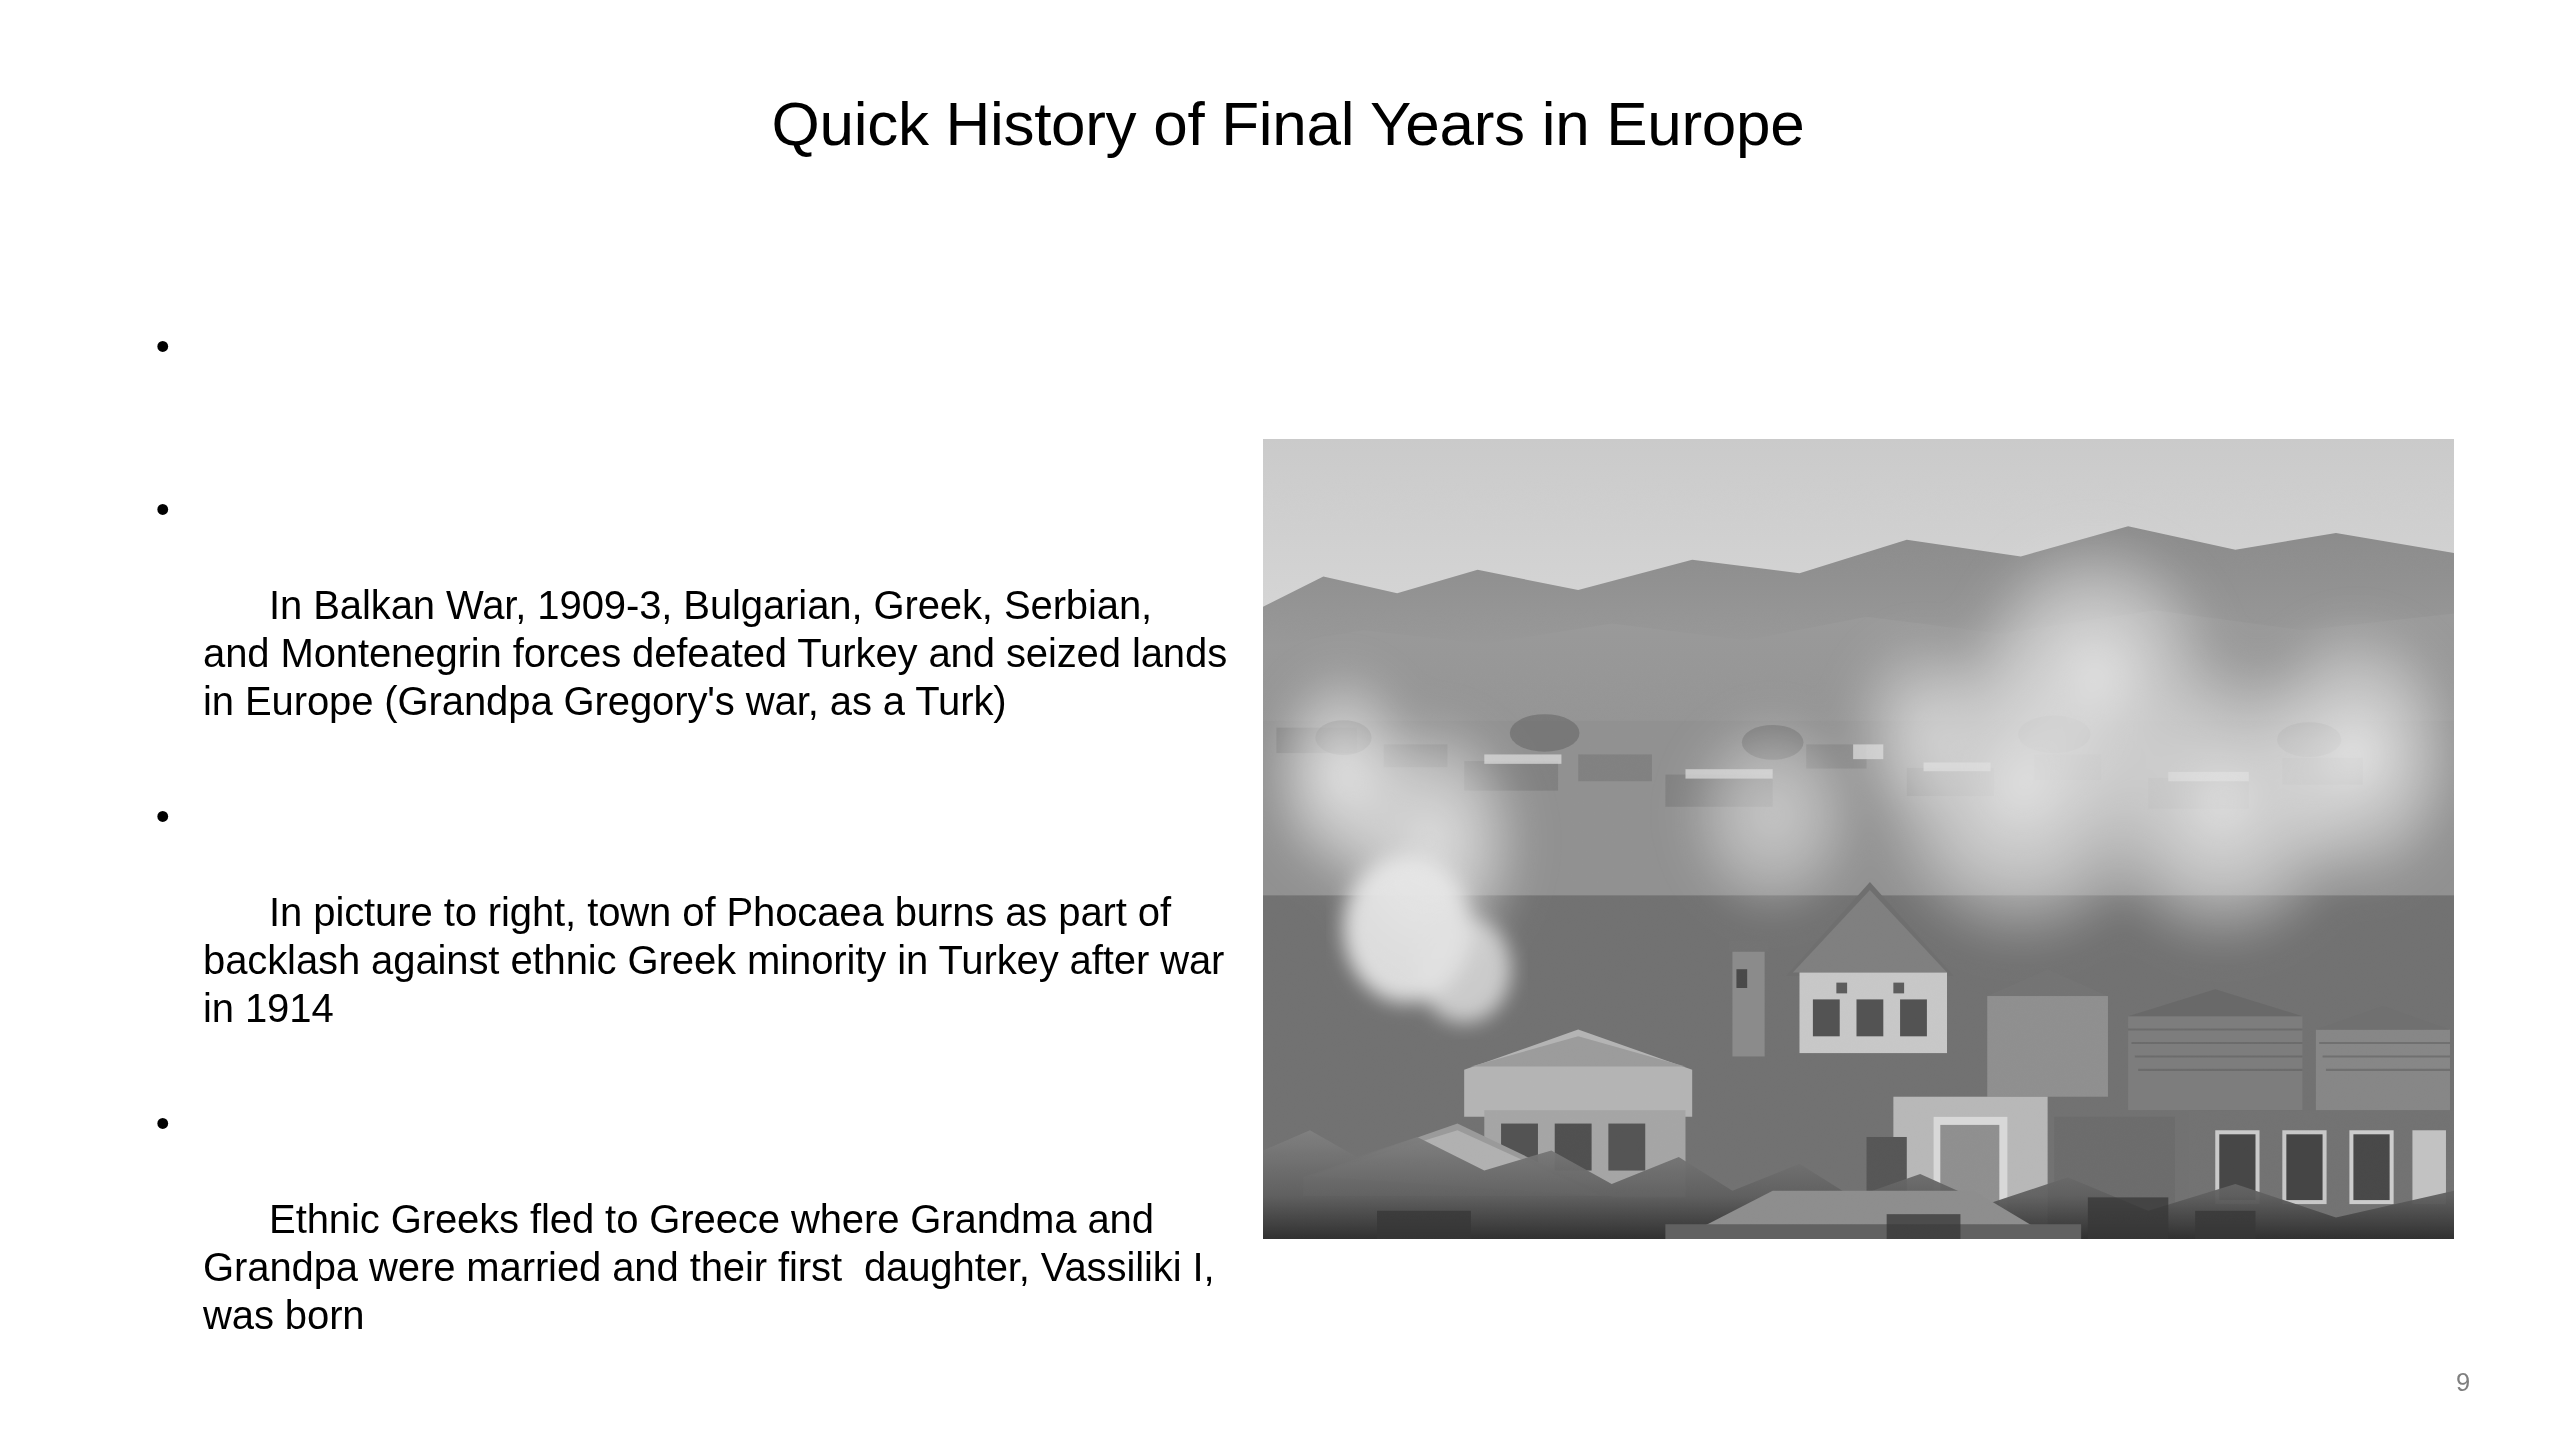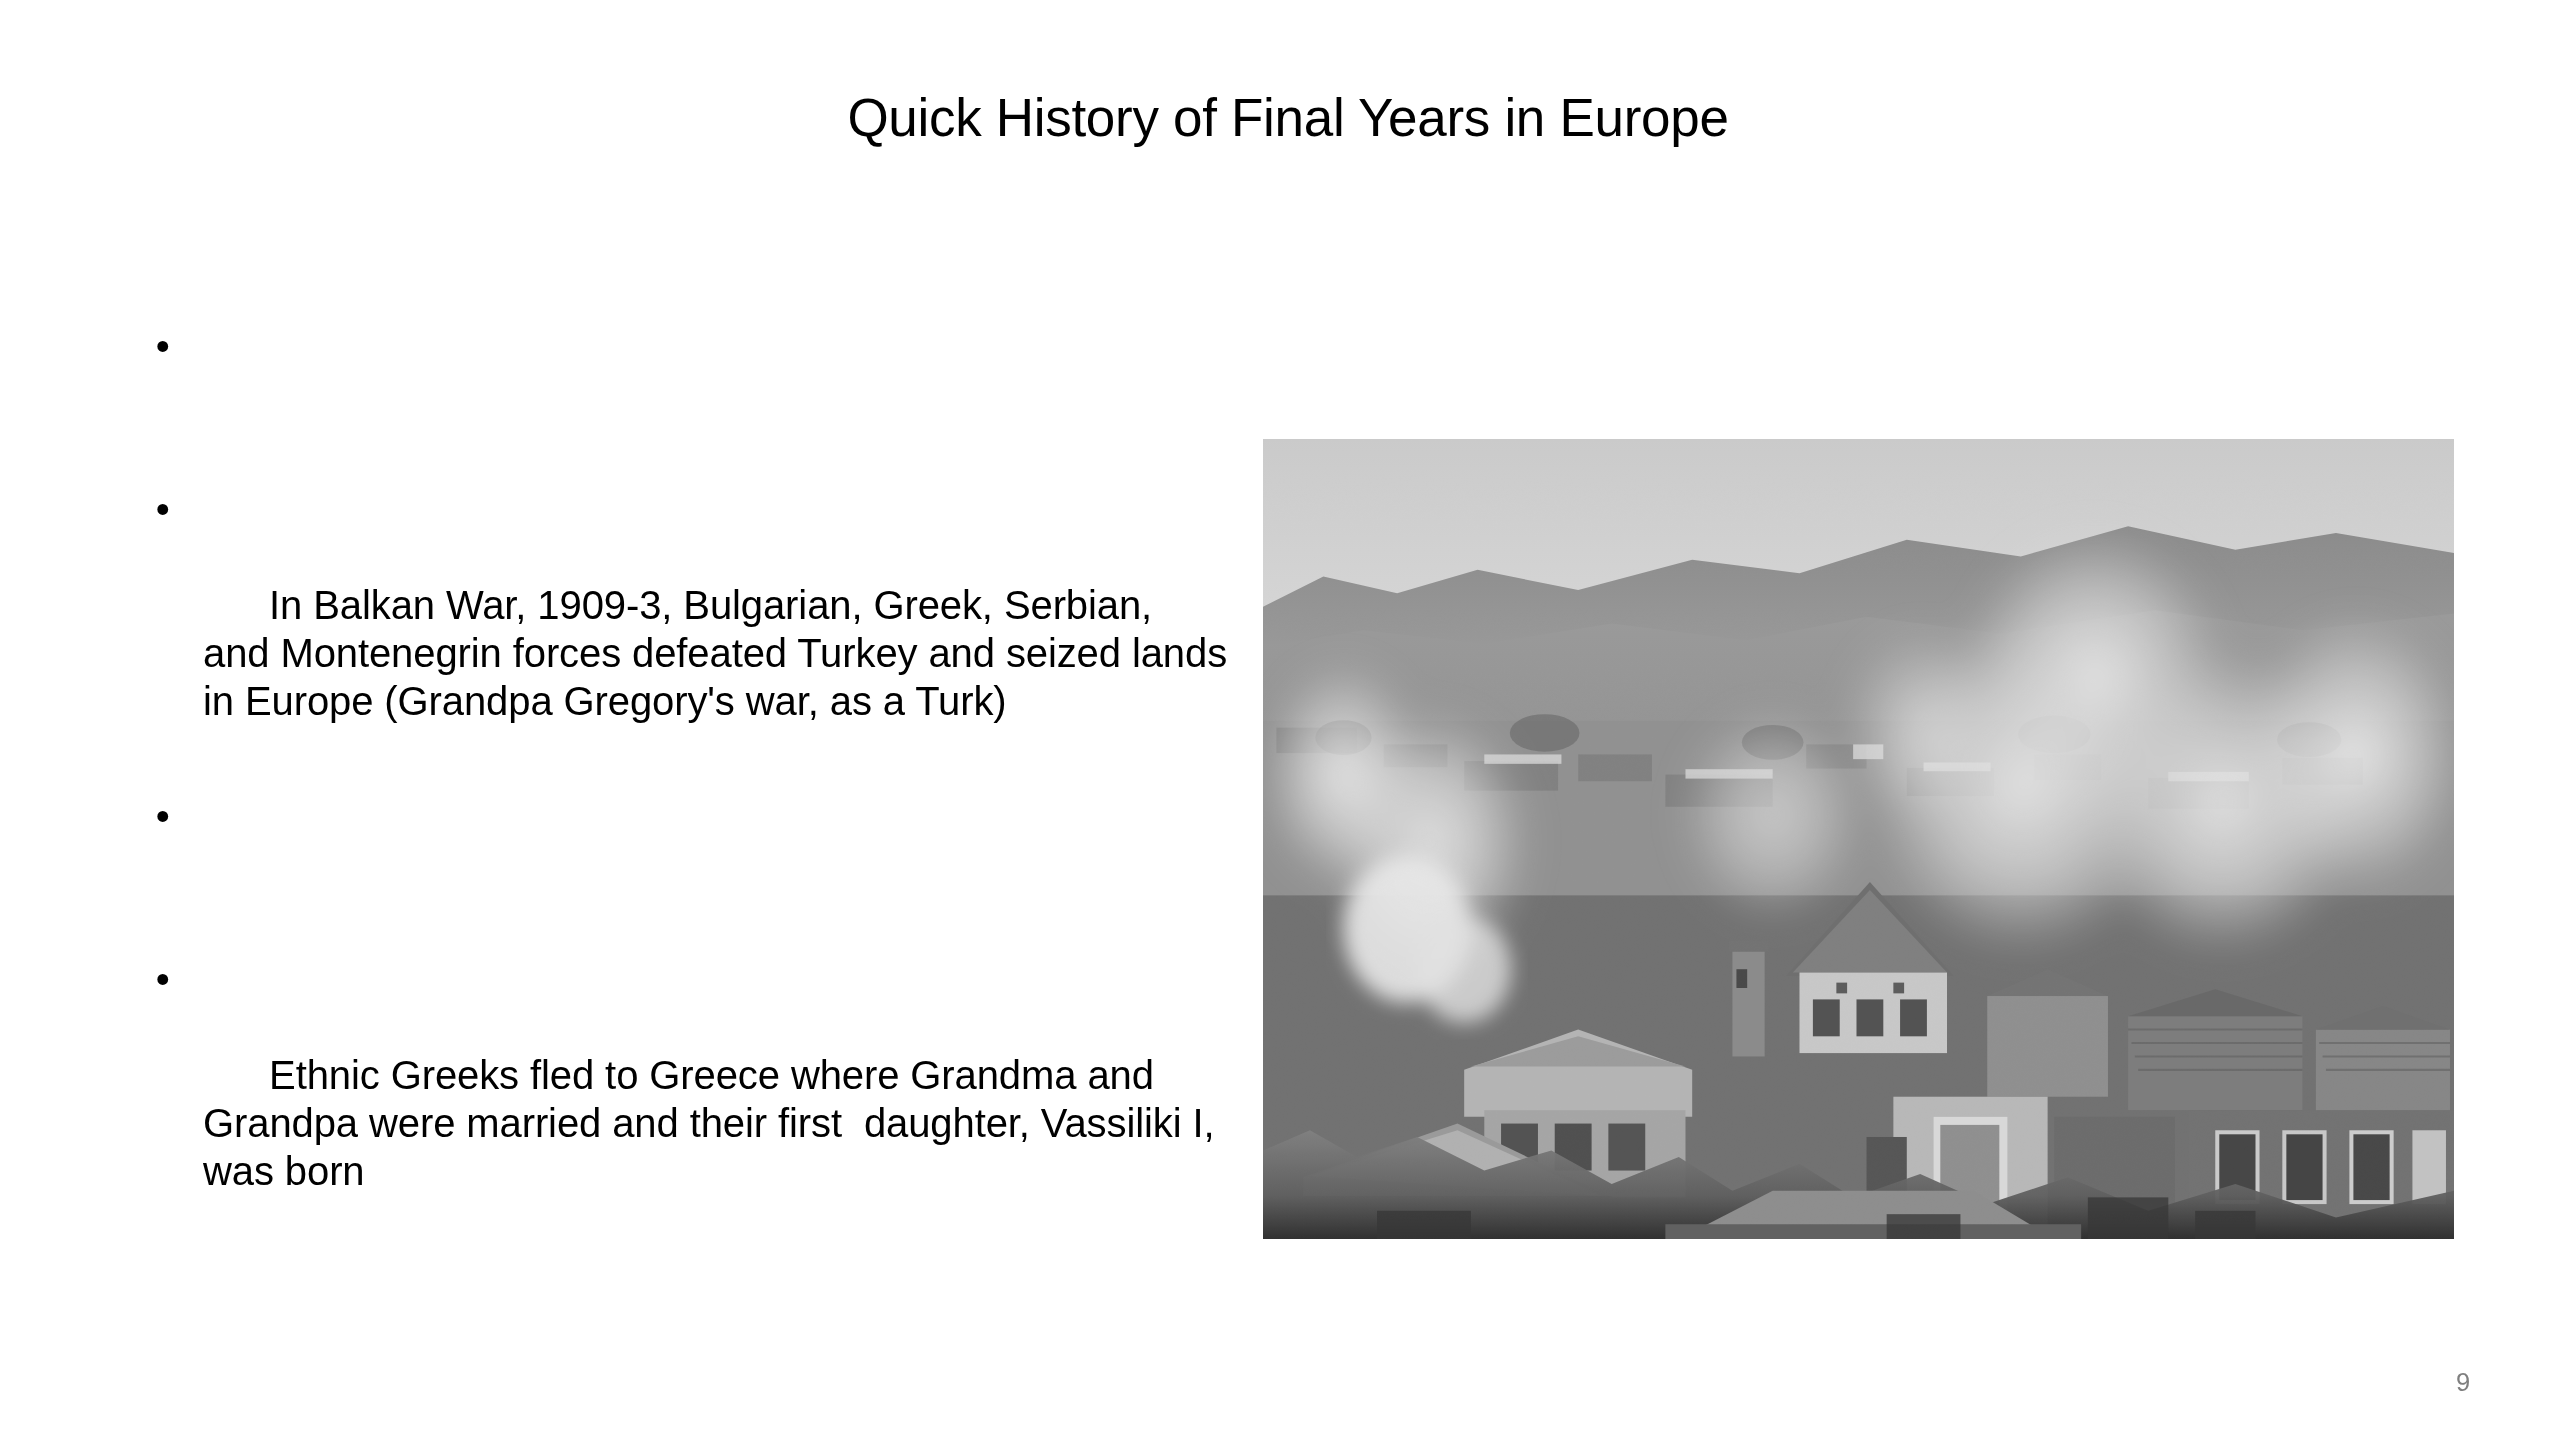--- a/index.html
+++ b/index.html
@@ -23,21 +23,21 @@
     background: #ffffff;
   }
 
   
   #slide-title {
     position: absolute;
     left: 201px;
     top: 87px;
     width: 2174px;
     text-align: center;
-    font-size: 53px;
+    font-size: 62px;
     line-height: 1.18;
     font-weight: 400;
     color: #000000;
     letter-spacing: -0.3px;
     white-space: nowrap;
   }
 
   
   #body-list {
     position: absolute;
@@ -111,20 +111,21 @@
       <span class="bullet-marker">•</span>
     </li>
 
     <li class="bullet-item">
       <span class="bullet-marker">•</span>
       <span class="bullet-text">In Balkan War, 1909-3, Bulgarian, Greek, Serbian, and Montenegrin forces defeated Turkey and seized lands in Europe (Grandpa Gregory's war, as a Turk)</span>
     </li>
 
     <li class="bullet-item">
       <span class="bullet-marker">•</span>
+      <span class="bullet-text">In picture to right, town of Phocaea burns as part of backlash against ethnic Greek minority in Turkey after war in 1914</span>
     </li>
 
     <li class="bullet-item">
       <span class="bullet-marker">•</span>
       <span class="bullet-text">Ethnic Greeks fled to Greece where Grandma and Grandpa were married and their first  daughter, Vassiliki I, was born</span>
     </li>
 
   </ul>
 
   <div id="photo-frame">

